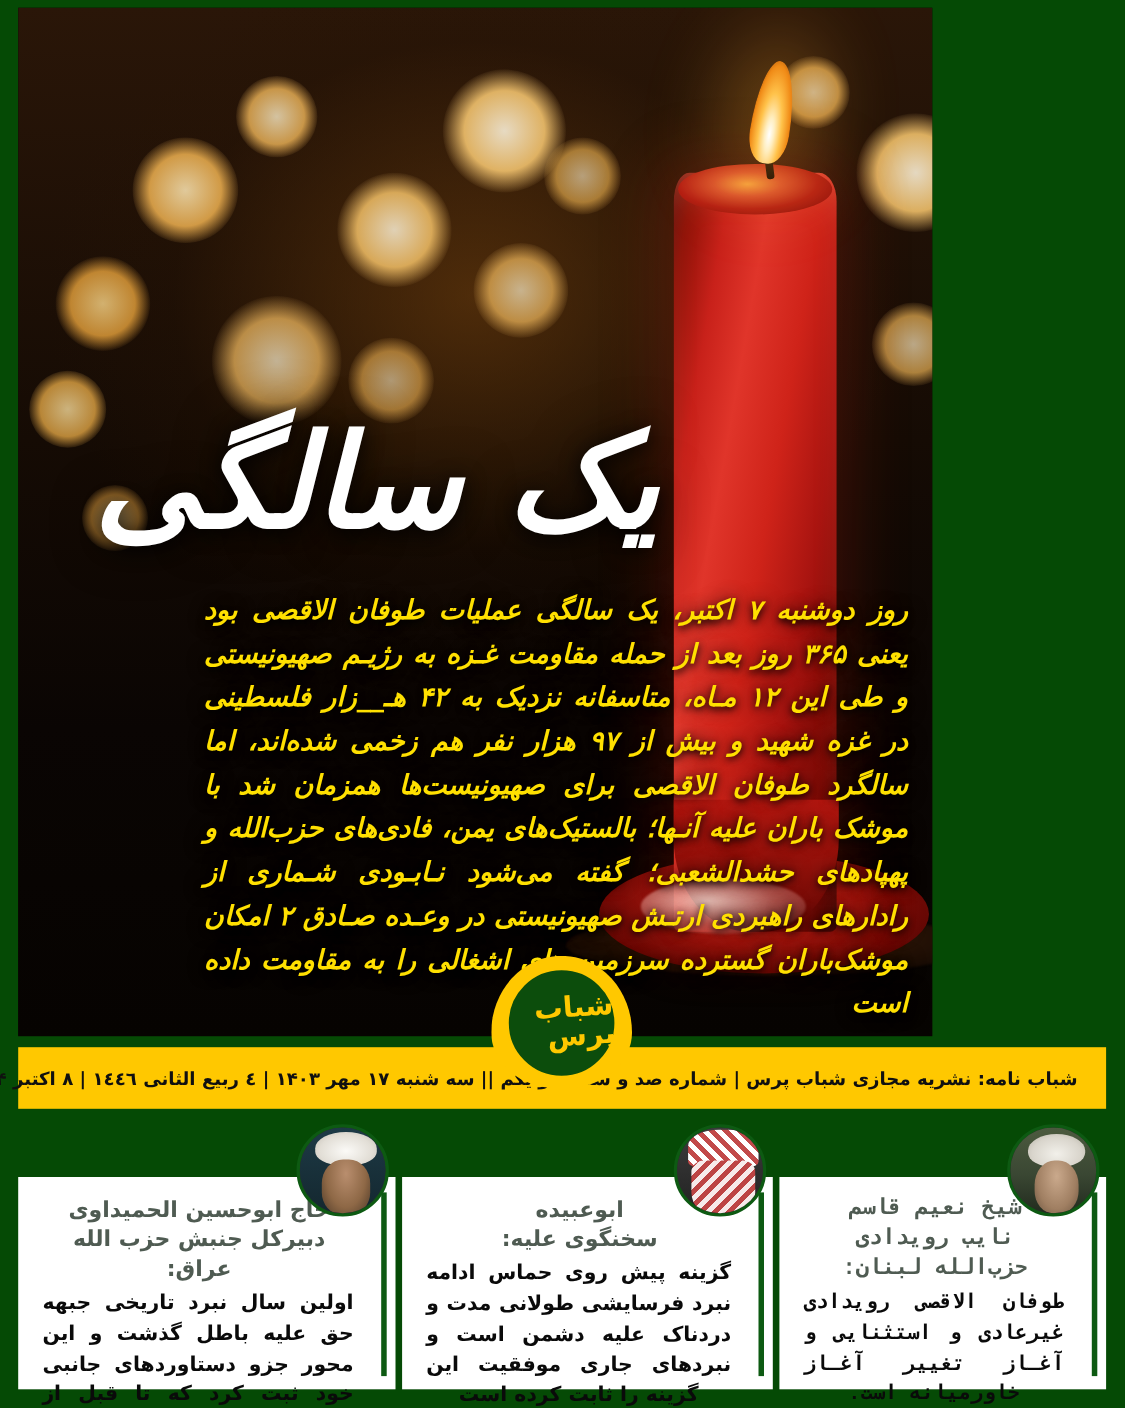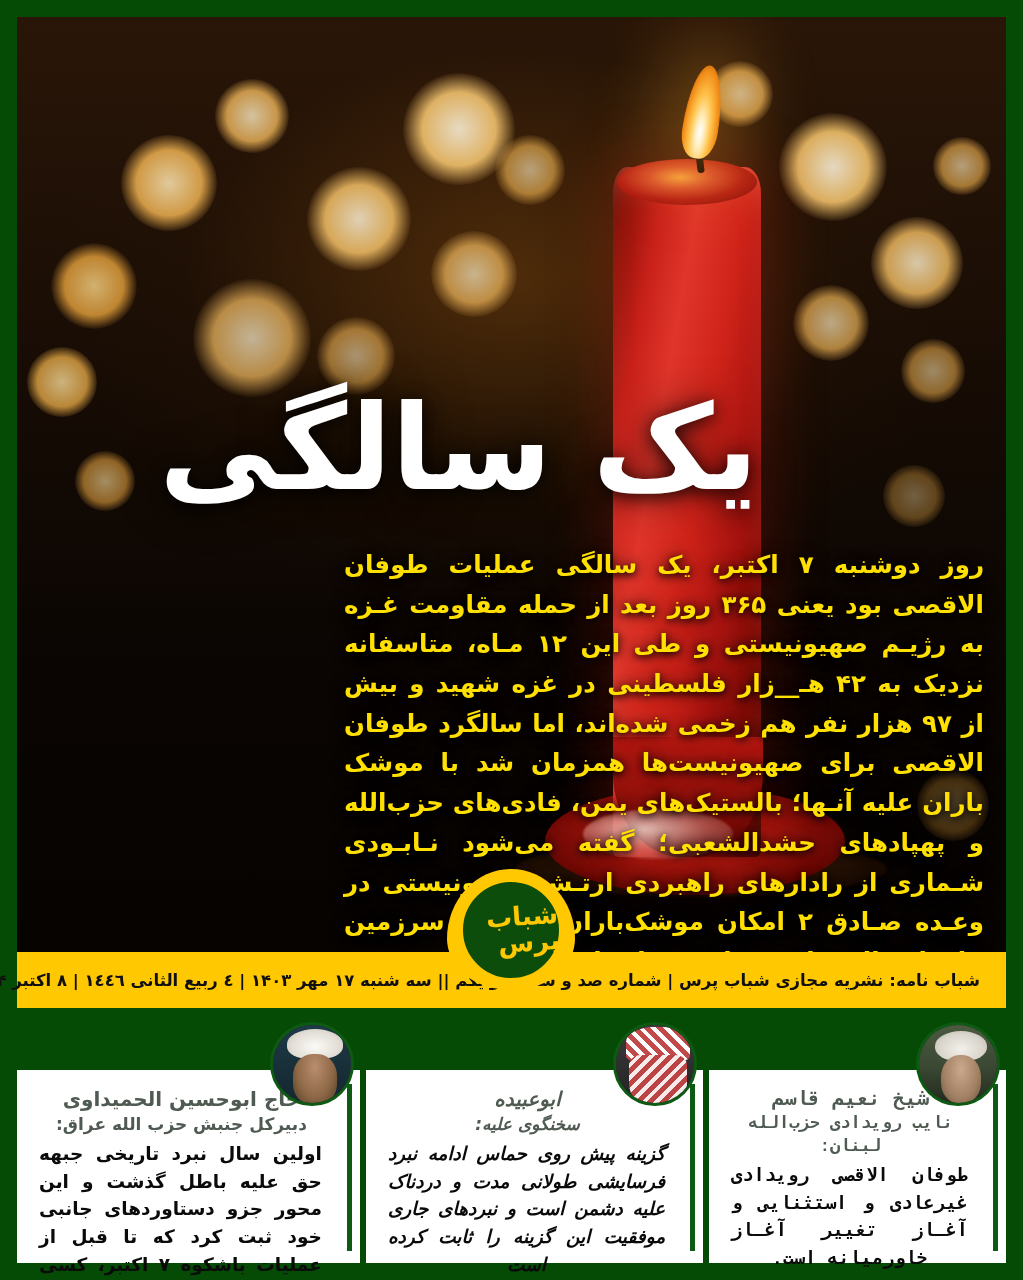--- a/index.html
+++ b/index.html
@@ -14,24 +14,25 @@
 
   .poster {
     position:relative;
     width:1023px; height:1280px;
     background:#054a05;
   }
 
   
   .hero {
     position:absolute;
-    left:17px; top:17px;
-    width:989px; height:935px;
+    left:17px; top:7px;
+    width:831px; height:935px;
     background:#0a0603;
     overflow:hidden;
+    font-style:italic;
   }
 
   
   .hero-bg {
     position:absolute; inset:0;
     background:
       radial-gradient(ellipse 60% 45% at 50% 28%, rgba(120,68,14,0.55) 0%, rgba(40,20,4,0.25) 55%, rgba(0,0,0,0) 78%),
       linear-gradient(180deg, #2a1608 0%, #150b04 42%, #0a0503 70%, #060301 100%);
   }
 
@@ -199,21 +200,21 @@
   }
   .card {
     position:relative;
     background:#ffffff;
     padding:16px 22px 10px 14px;
     direction:rtl;
     text-align:center;
     overflow:visible;
   }
   .card.c-right { width:363px; }
-  .card.c-mid   { width:357px;font-style:italic; }
+  .card.c-mid   { width:357px; }
   .card.c-left  { width:314px;font-family:Liberation Mono, monospace; }
 
   .card-accent {
     position:absolute;
     right:8px; top:14px;
     width:5px; bottom:12px;
     background:#0d5a12;
   }
   .card-avatar {
     position:absolute;
@@ -251,21 +252,21 @@
   .card-name {
     color:#4f5b52;
     font-size:20px;
     font-weight:bold;
     line-height:1.35;
     padding-left:12px;
     padding-right:18px;
   }
   .card-role {
     color:#4f5b52;
-    font-size:17px;
+    font-size:20px;
     font-weight:bold;
     line-height:1.35;
     margin-bottom:4px;
     padding-left:12px;
     padding-right:18px;
   }
   .card-quote {
     color:#0a0a0a;
     font-size:18.5px;
     font-weight:bold;

